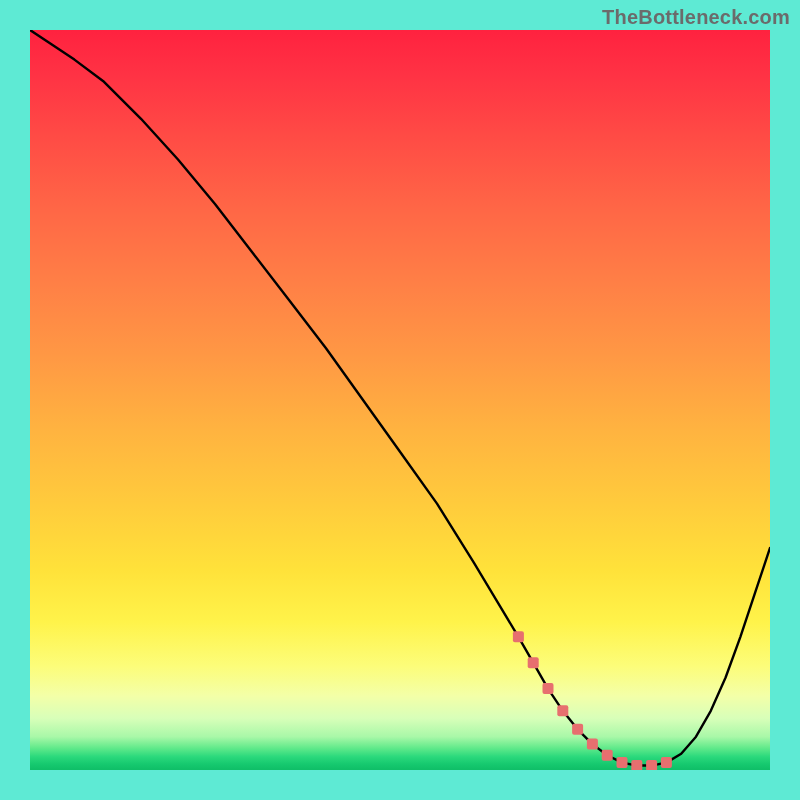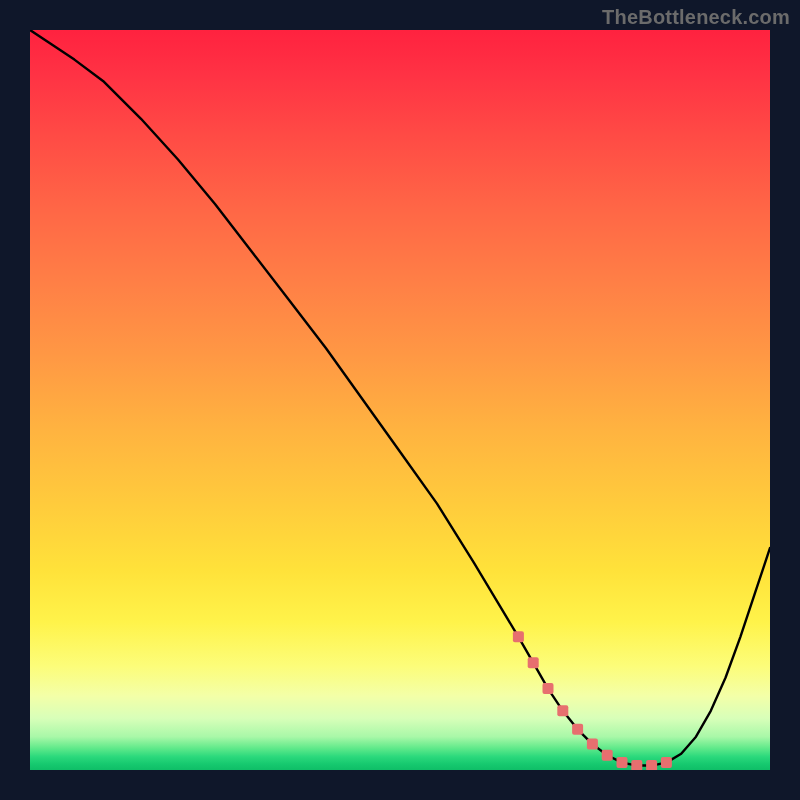--- a/index.html
+++ b/index.html
@@ -8,21 +8,21 @@
     width: 800px;
     height: 800px;
     background: #000;
     overflow: hidden;
     font-family: Arial, Helvetica, sans-serif;
   }
   .frame {
     position: relative;
     width: 800px;
     height: 800px;
-    background: #0f172a;
+    background: #5eead4;
   }
   .watermark {
     position: absolute;
     top: 6px;
     right: 10px;
     color: #6b6b6b;
     font-size: 20px;
     font-weight: 600;
     letter-spacing: 0.2px;
     z-index: 10;

